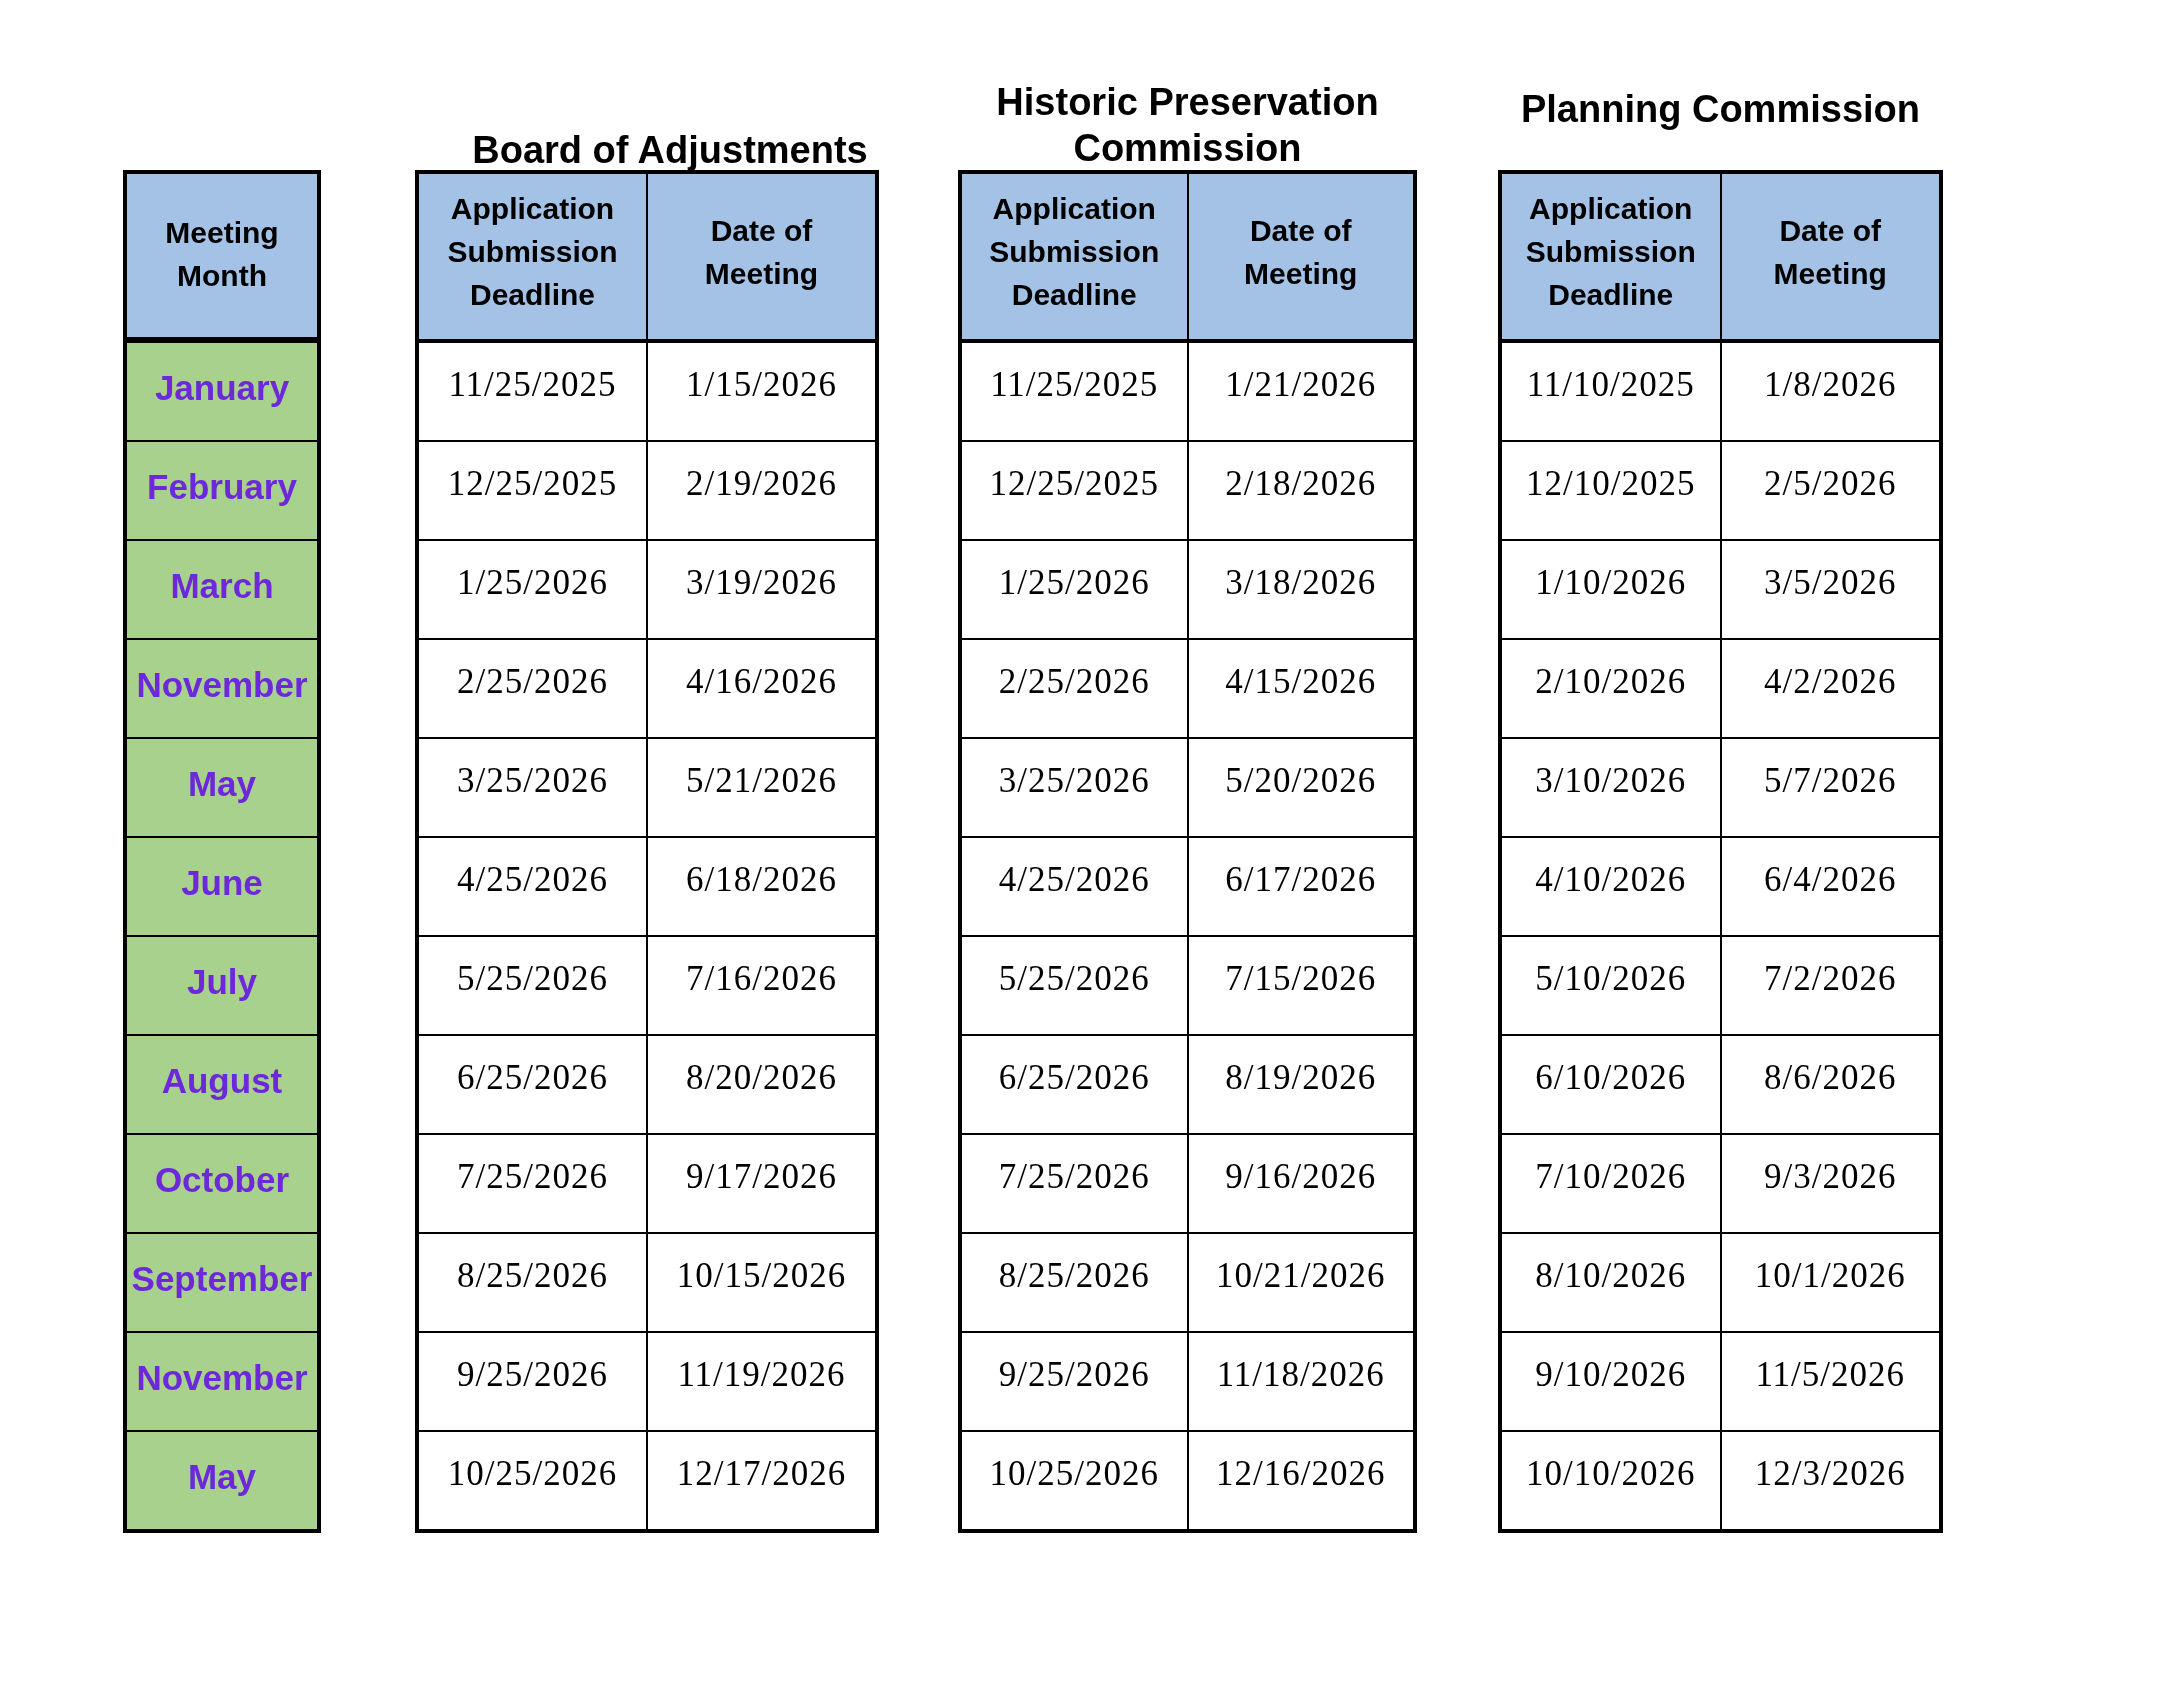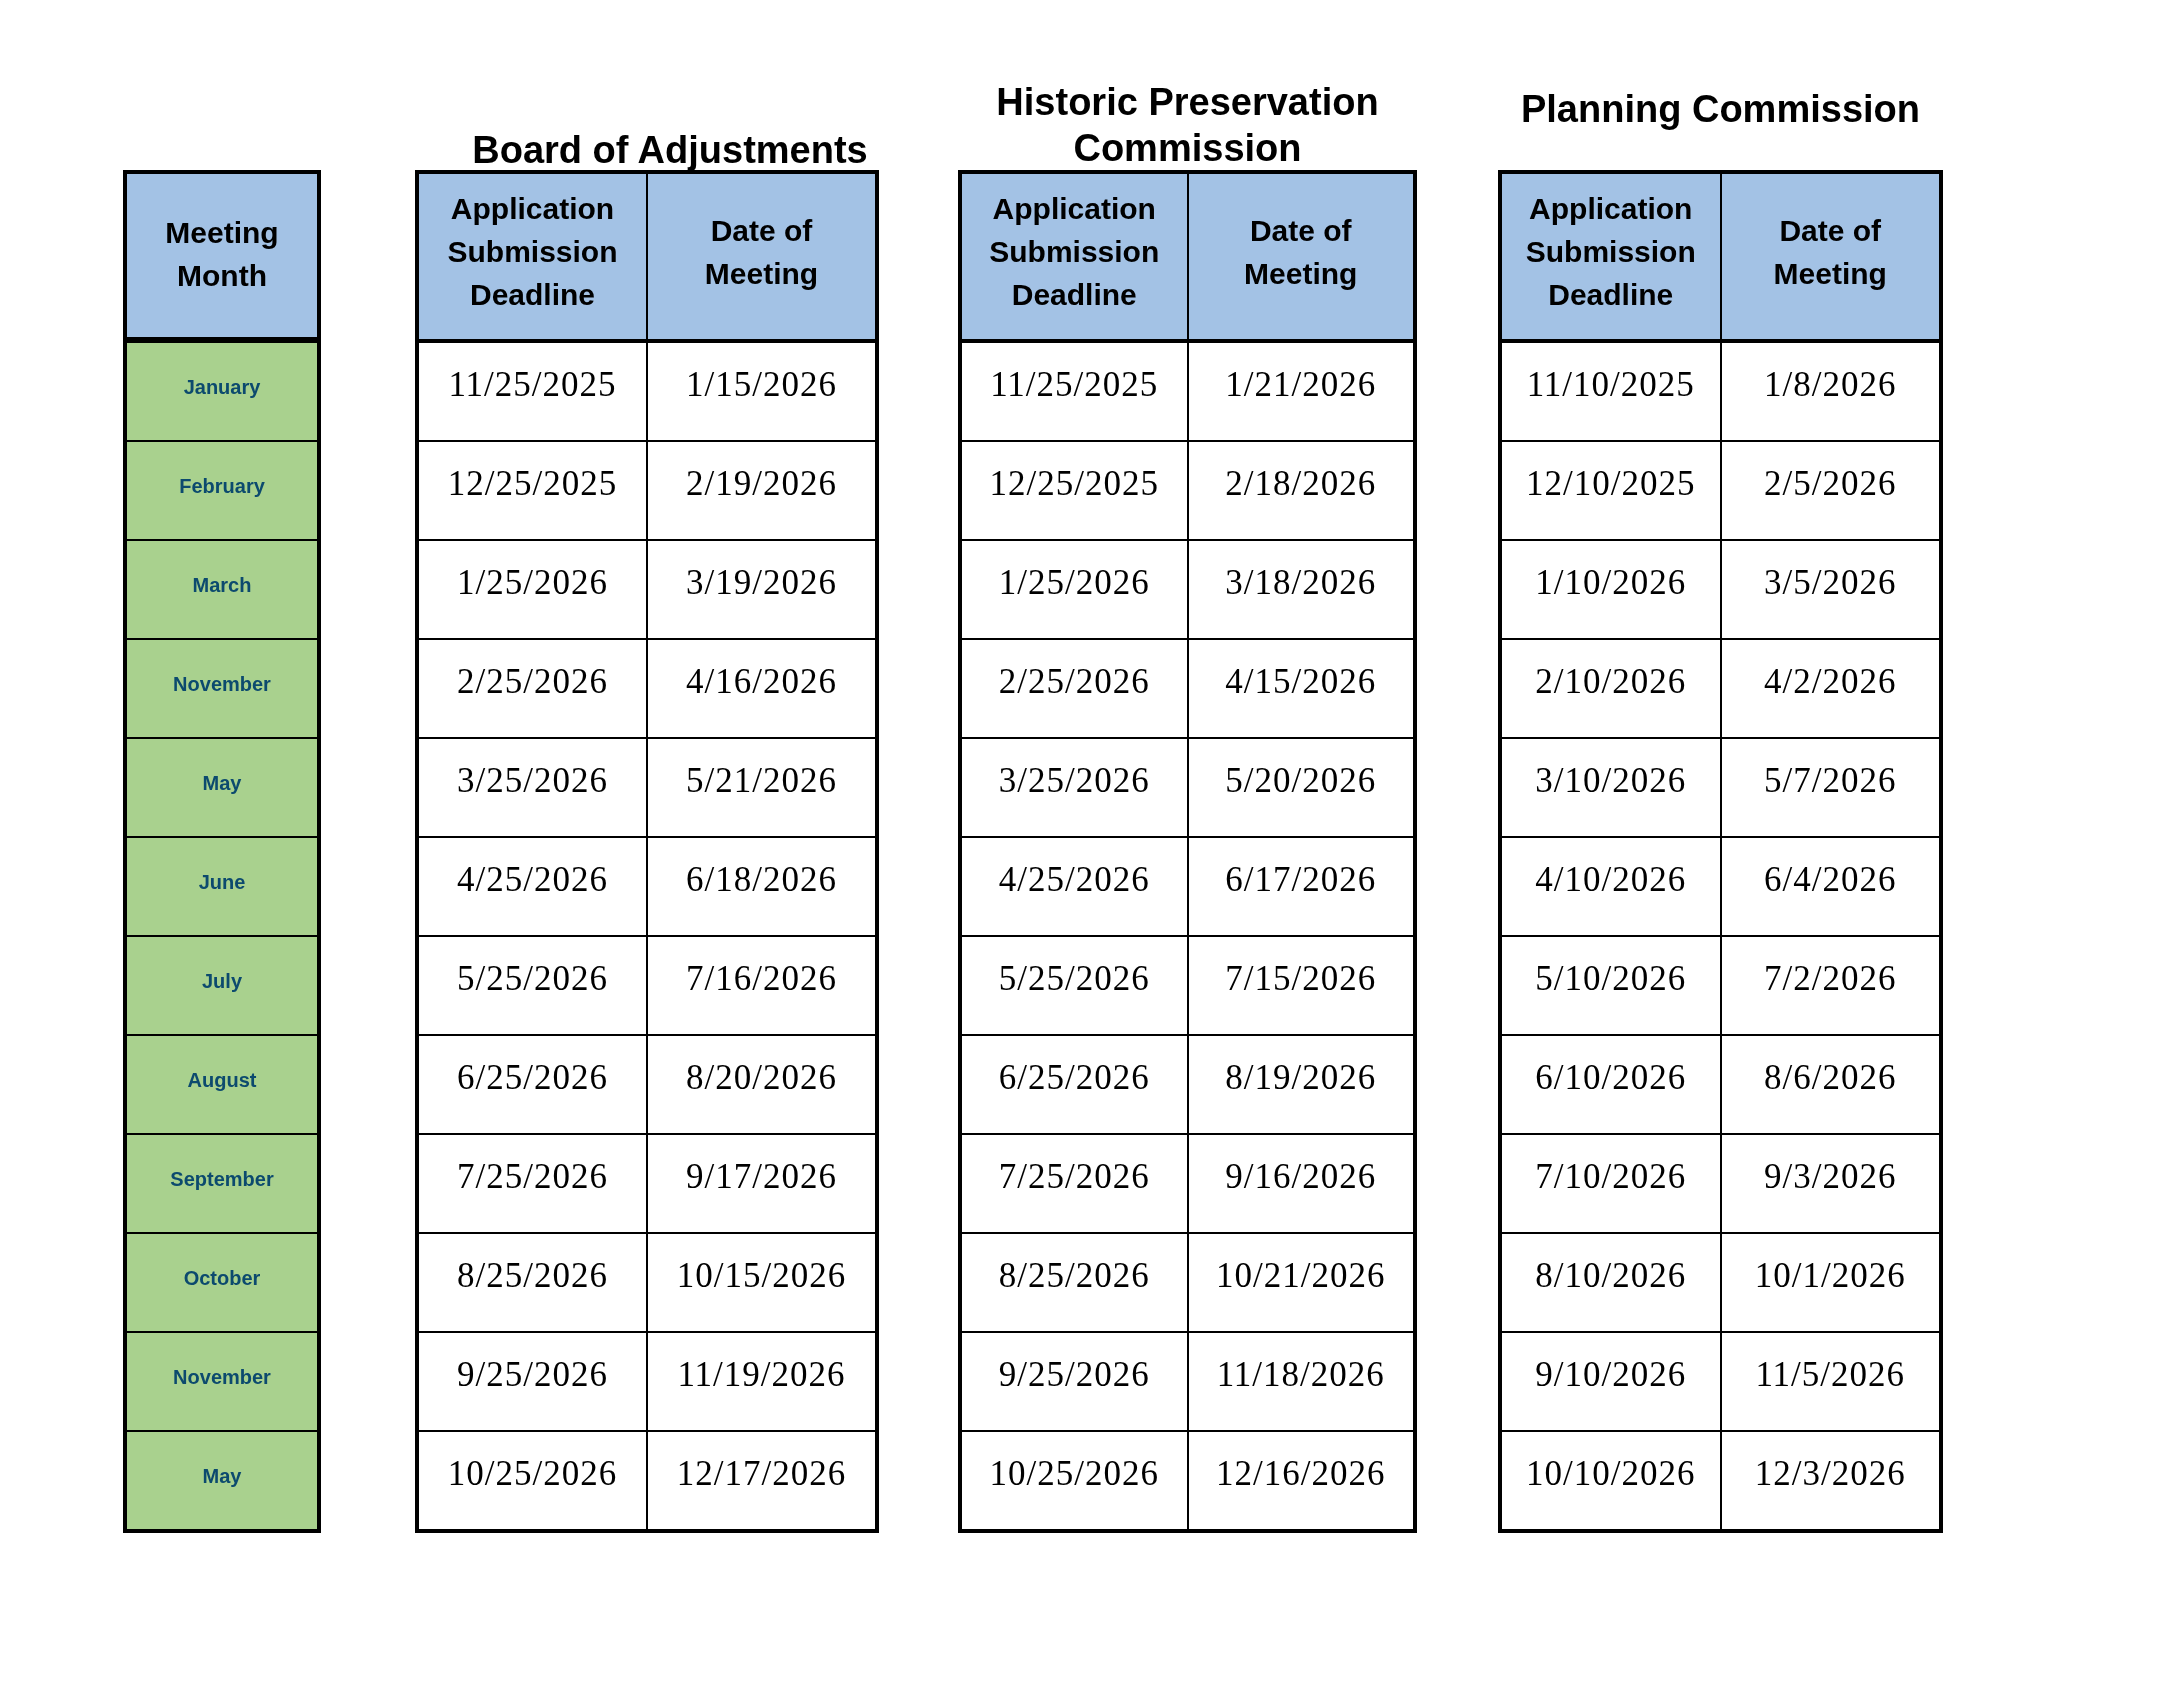--- a/index.html
+++ b/index.html
@@ -46,21 +46,21 @@
   .month-header{
     border-bottom:4px solid var(--border);
     padding-bottom:4px;
   }
   .dheader{
     border-bottom:2px solid var(--border);
   }
   .mcell{
     background:var(--green);
     display:flex;align-items:center;justify-content:center;
-    font-weight:700;font-size:20px;color:#0c4a6e;
+    font-weight:700;font-size:35px;color:#6d28d9;
     padding-bottom:8px;
   }
   .dcell{
     background:#fff;
     display:flex;align-items:center;justify-content:center;
     font-family:"Liberation Serif","DejaVu Serif", serif;
     font-size:35px;letter-spacing:1px;color:#000;
     padding-bottom:14px;
   }
 </style>
@@ -76,22 +76,22 @@
   <div class="gridtable month-table" id="month-table">
     <div class="hcell month-header">Meeting Month</div>
   <div class="mcell">January</div>
       <div class="mcell">February</div>
       <div class="mcell">March</div>
       <div class="mcell">November</div>
       <div class="mcell">May</div>
       <div class="mcell">June</div>
       <div class="mcell">July</div>
       <div class="mcell">August</div>
+      <div class="mcell">October</div>
       <div class="mcell">September</div>
-      <div class="mcell">October</div>
       <div class="mcell">November</div>
       <div class="mcell">May</div>
     </div>
 
   <div class="gridtable pos-table-0">
     <div class="hcell dheader">Application Submission Deadline</div>
     <div class="hcell dheader">Date of Meeting</div>
   <div class="dcell">11/25/2025</div>
       <div class="dcell">1/15/2026</div>
       <div class="dcell">12/25/2025</div>

